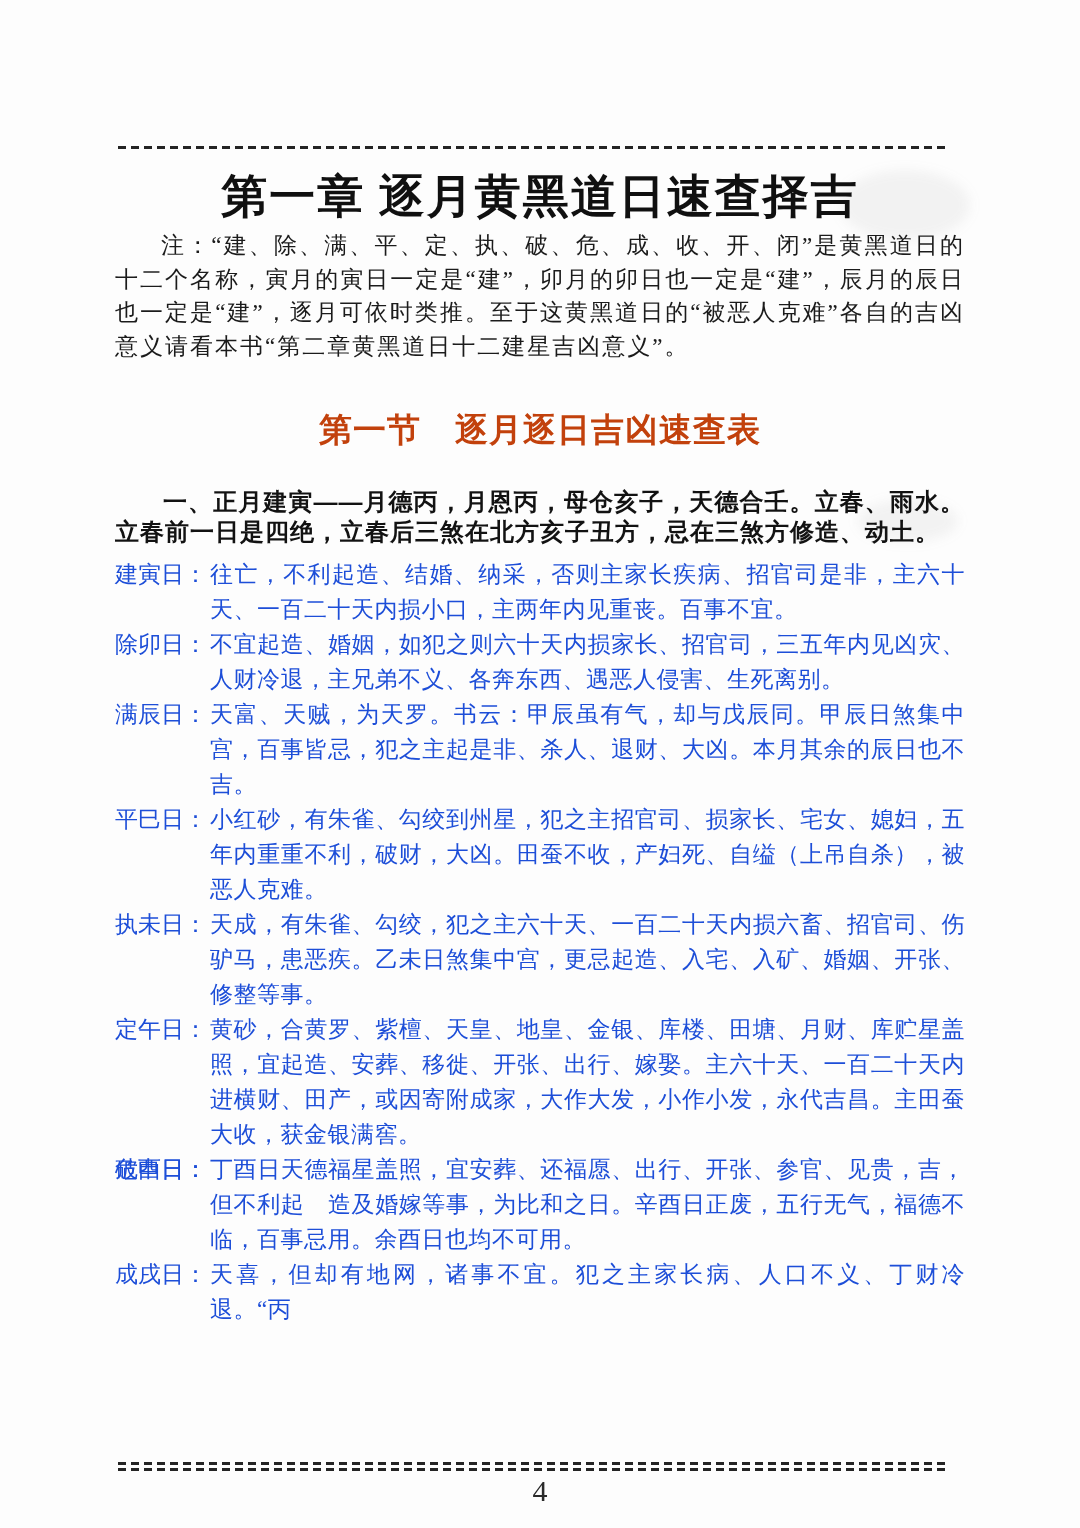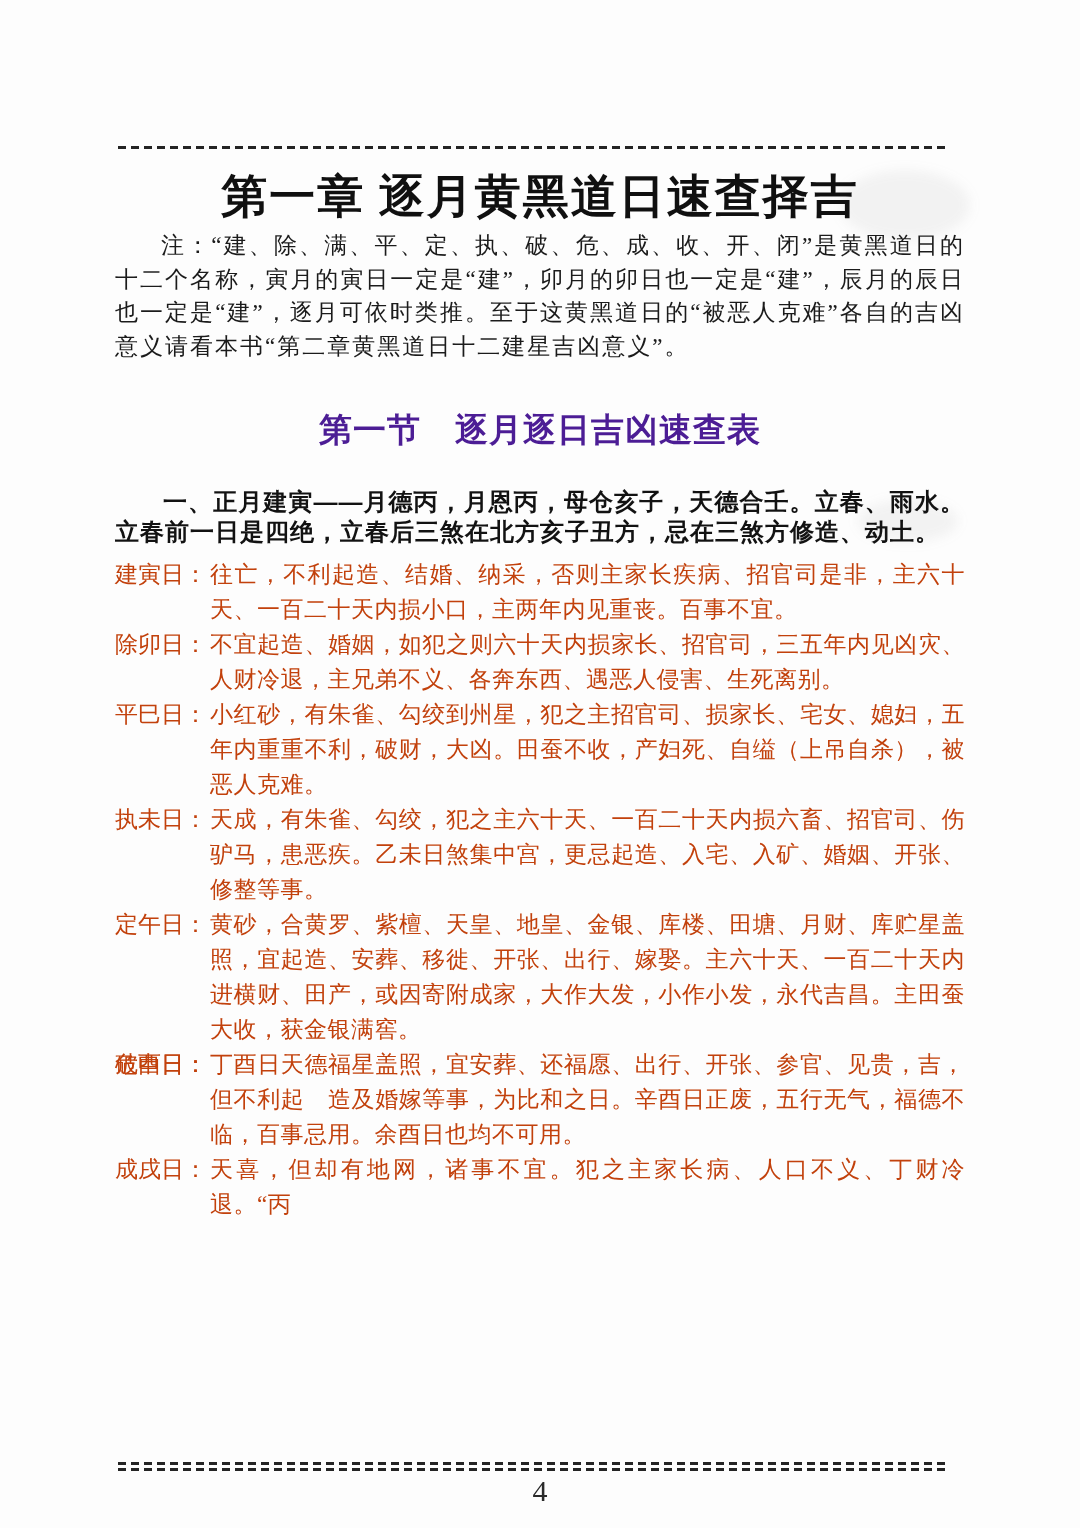--- a/index.html
+++ b/index.html
@@ -62,21 +62,21 @@
   }
   .section-title {
     margin: 0;
     margin-top: 46px;
     text-align: center;
     font-family: "Liberation Sans", "DejaVu Sans", sans-serif;
     font-weight: bold;
     font-size: 33px;
     line-height: 42px;
     letter-spacing: 1px;
-    color: #4c1d95;
+    color: #c2410c;
   }
   .month-intro {
     margin: 0;
     margin-top: 36px;
     font-family: "Liberation Sans", "DejaVu Sans", sans-serif;
     font-weight: bold;
     font-size: 24px;
     line-height: 30px;
     letter-spacing: 1px;
     text-align: justify;
@@ -86,21 +86,21 @@
   .entries {
     margin-top: 10px;
   }
   .entry {
     position: relative;
     padding-left: 95px;
     font-size: 23px;
     line-height: 35px;
     letter-spacing: 0.5px;
     text-align: justify;
-    color: #c2410c;
+    color: #1d4ed8;
   }
   .entry-label {
     position: absolute;
     left: 0;
     top: 0;
     letter-spacing: 0;
     white-space: nowrap;
   }
   .bottom-rule {
     position: absolute;
@@ -156,20 +156,24 @@
       <div class="entry">
         <span class="entry-label">建寅日：</span>
         <span class="entry-text">往亡，不利起造、结婚、纳采，否则主家长疾病、招官司是非，主六十天、一百二十天内损小口，主两年内见重丧。百事不宜。</span>
       </div>
 
       <div class="entry">
         <span class="entry-label">除卯日：</span>
         <span class="entry-text">不宜起造、婚姻，如犯之则六十天内损家长、招官司，三五年内见凶灾、人财冷退，主兄弟不义、各奔东西、遇恶人侵害、生死离别。</span>
       </div>
 
+      <div class="entry">
+        <span class="entry-label">满辰日：</span>
+        <span class="entry-text">天富、天贼，为天罗。书云：甲辰虽有气，却与戊辰同。甲辰日煞集中宫，百事皆忌，犯之主起是非、杀人、退财、大凶。本月其余的辰日也不吉。</span>
+      </div>
 
       <div class="entry">
         <span class="entry-label">平巳日：</span>
         <span class="entry-text">小红砂，有朱雀、勾绞到州星，犯之主招官司、损家长、宅女、媳妇，五年内重重不利，破财，大凶。田蚕不收，产妇死、自缢（上吊自杀），被恶人克难。</span>
       </div>
 
       <div class="entry">
         <span class="entry-label">执未日：</span>
         <span class="entry-text">天成，有朱雀、勾绞，犯之主六十天、一百二十天内损六畜、招官司、伤驴马，患恶疾。乙未日煞集中宫，更忌起造、入宅、入矿、婚姻、开张、修整等事。</span>
       </div>

